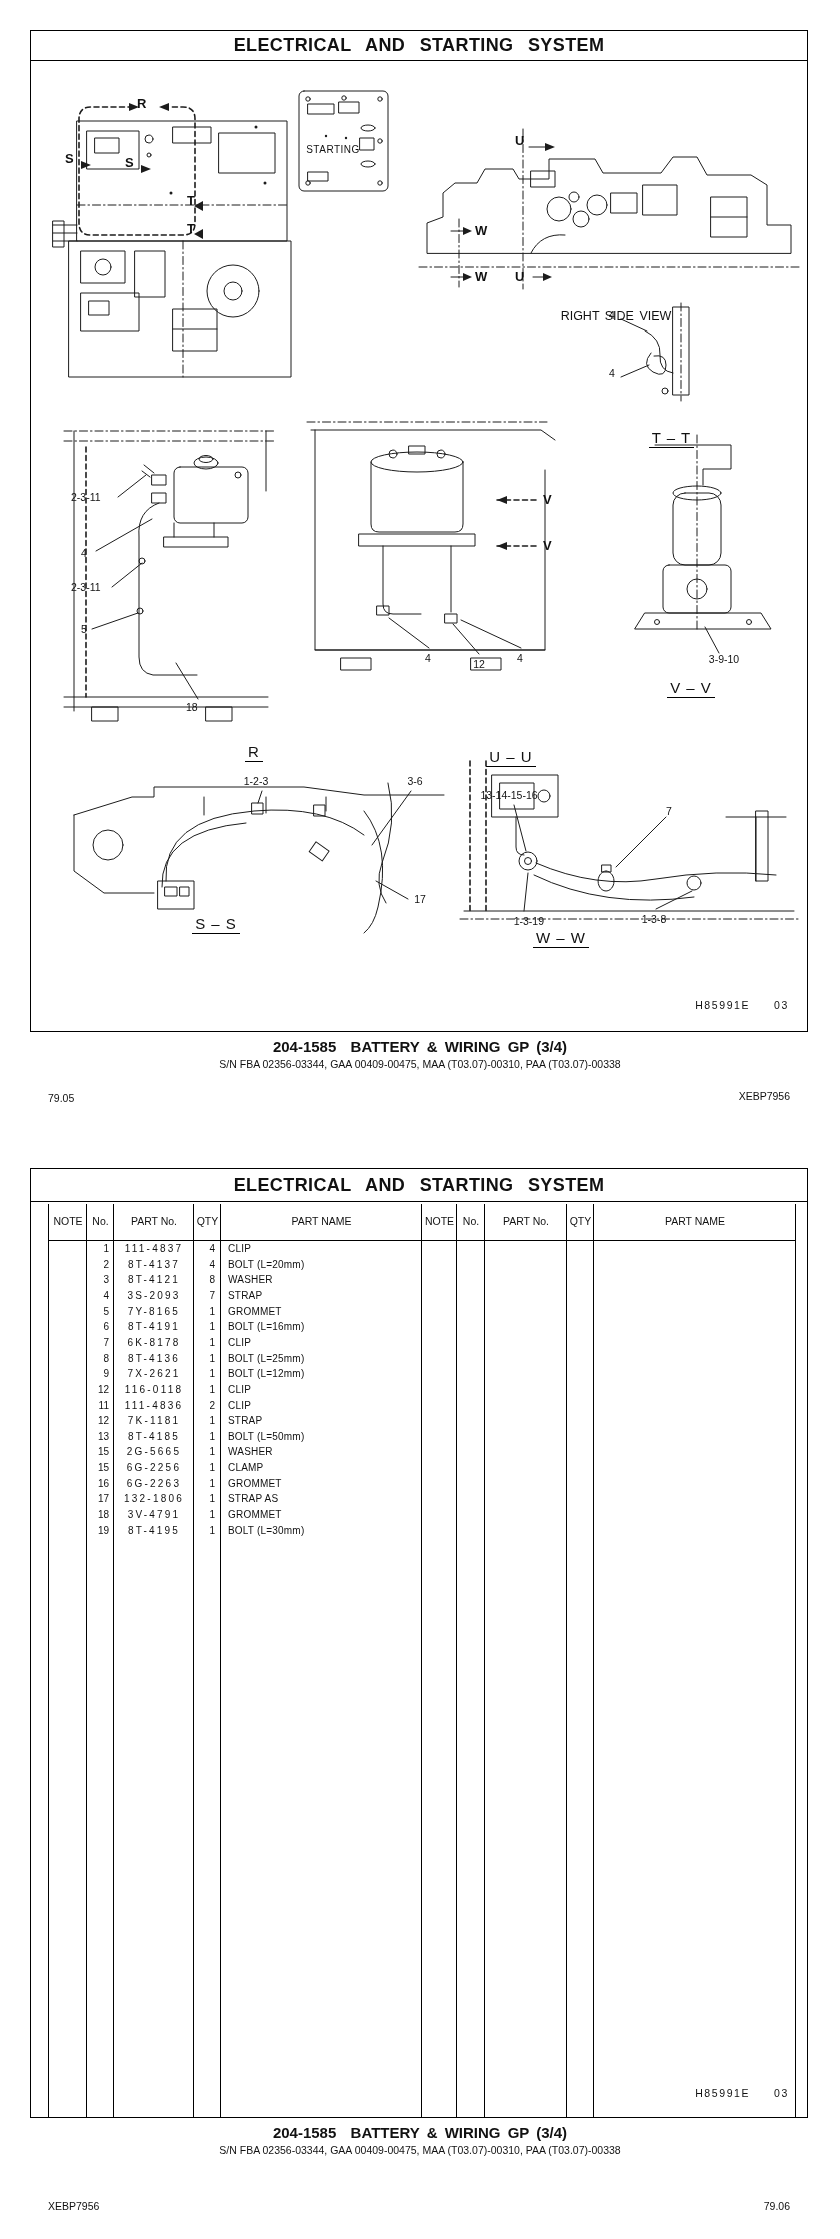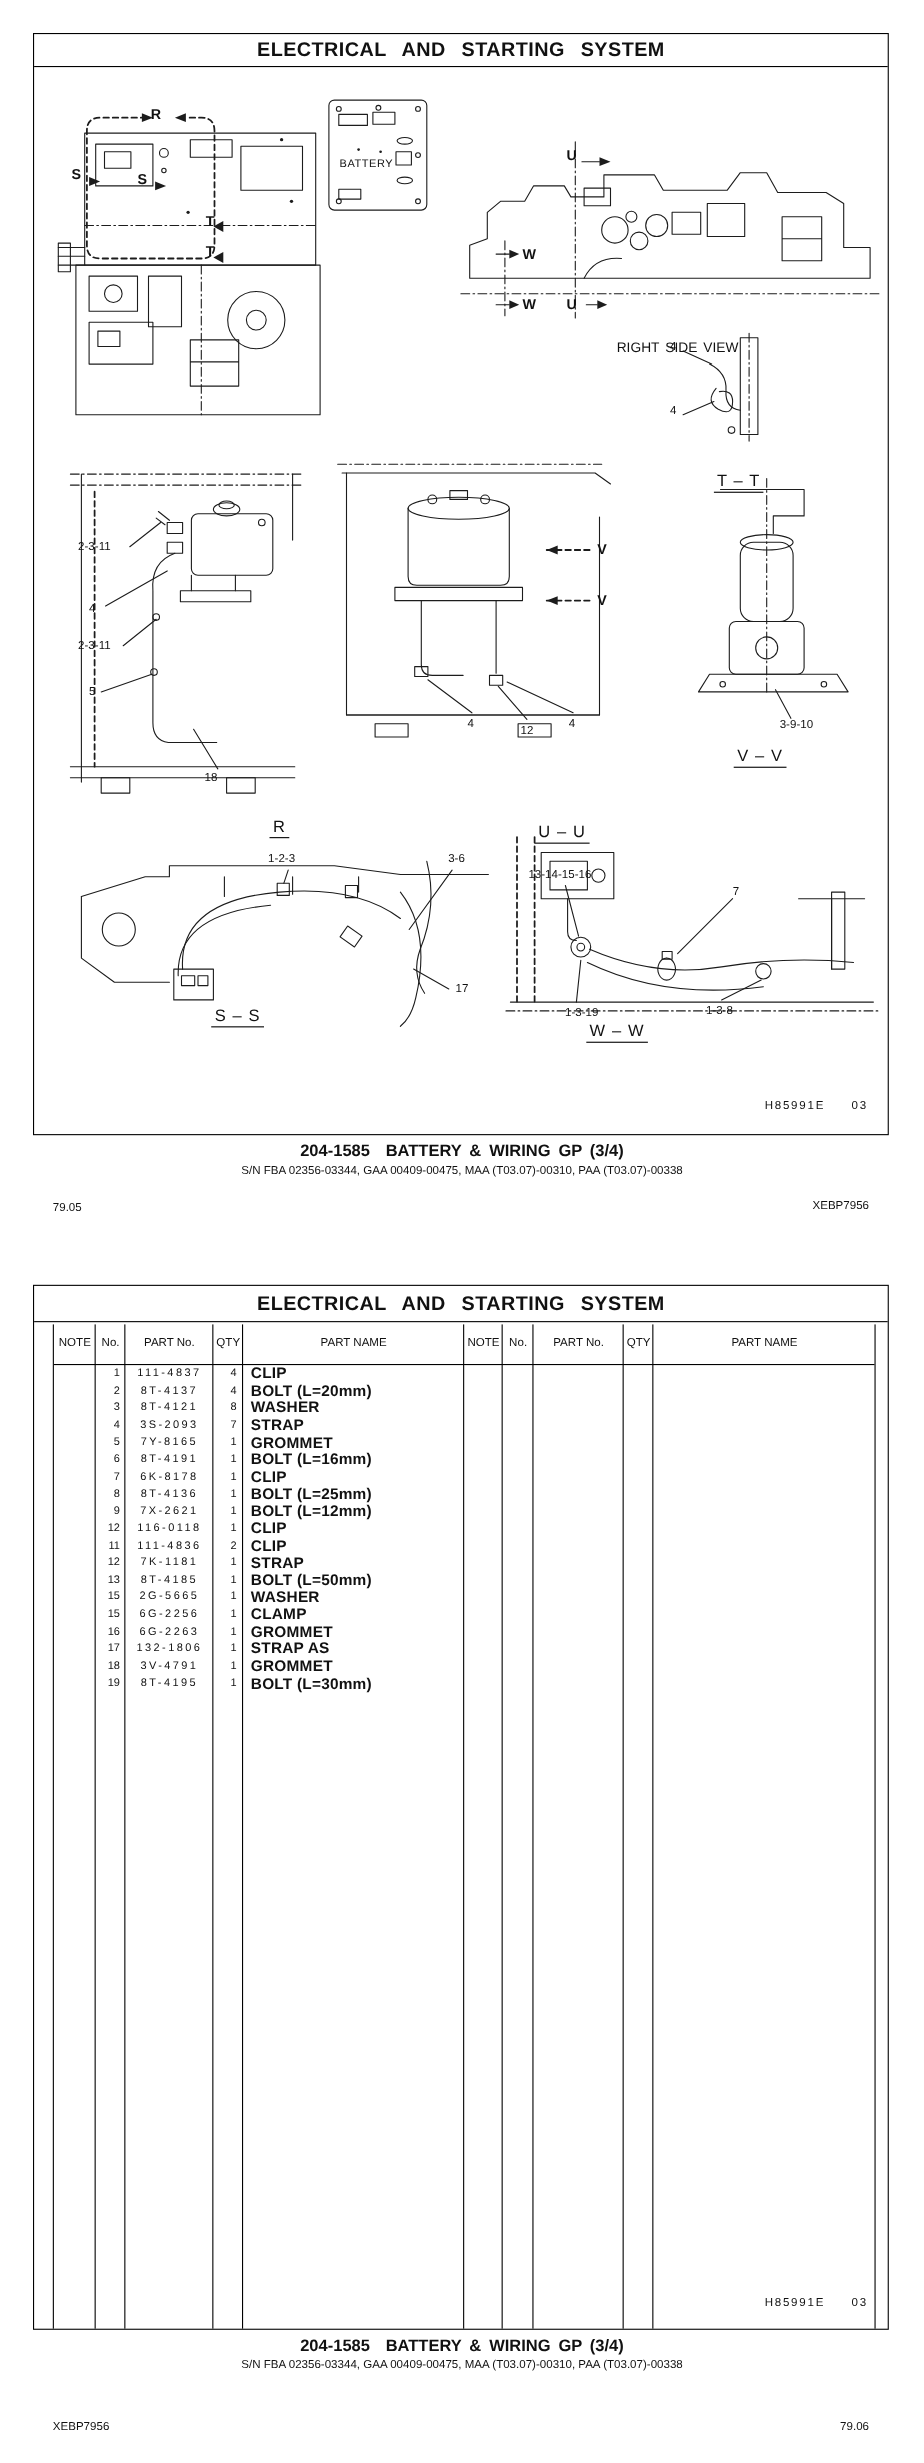--- a/index.html
+++ b/index.html
@@ -33,21 +33,21 @@
   .collines div{border-right:1.3px solid #000;box-sizing:border-box;height:100%;}
   .thead{position:absolute;left:0;top:0;width:100%;height:37px;border-bottom:1.3px solid #000;box-sizing:border-box;
          display:grid;grid-template-columns:38px 27px 80px 27px 201px 35px 28px 82px 27px 202px;}
   .thead div{font-size:10.5px;text-align:center;line-height:35px;}
   #rows-layer{position:absolute;left:0;top:37px;width:374px;height:298px;}
   .trow{position:absolute;left:0;width:373px;height:15.65px;line-height:15.65px;display:grid;
         grid-template-columns:38px 27px 80px 27px 201px;font-size:10px;}
   .trow .c-no{text-align:right;padding-right:5px;}
   .trow .c-part{text-align:center;letter-spacing:2.2px;}
   .trow .c-qty{text-align:right;padding-right:6px;}
-  .trow .c-name{padding-left:7px;font-size:14px;font-weight:bold;letter-spacing:.2px;}
+  .trow .c-name{padding-left:7px;font-size:10px;font-weight:normal;letter-spacing:.2px;}
 </style>
 </head>
 <body>
 
 <div class="canvas">
 
   <div class="page" style="top:30px;height:1002px;">
     <div class="title-strip">
       <div class="pg-title">ELECTRICAL AND STARTING SYSTEM</div>
     </div>
@@ -103,21 +103,21 @@
           <circle cx="48" cy="12" r="2.2"></circle>
         <rect x="12" y="18" width="26" height="10"></rect>
           <rect x="43" y="16" width="20" height="11"></rect>
         <ellipse cx="72" cy="42" rx="7" ry="3"></ellipse>
           <ellipse cx="72" cy="78" rx="7" ry="3"></ellipse>
         <rect x="64" y="52" width="14" height="12"></rect>
         <rect x="12" y="86" width="20" height="9"></rect>
         <circle cx="30" cy="50" r="1.2" class="fill"></circle>
           <circle cx="50" cy="52" r="1.2" class="fill"></circle>
       </svg>
-      <div class="callout" style="left:8px;top:58px;width:58px;text-align:center;font-size:10px;letter-spacing:.5px;">BATTERY</div>
+      <div class="callout" style="left:8px;top:58px;width:58px;text-align:center;font-size:10px;letter-spacing:.5px;">STARTING</div>
     </div>
 
     <div class="view" style="left:380px;top:70px;width:398px;height:230px;">
       <svg width="398" height="200" viewBox="0 0 398 200">
         <path d="M16,152 v-30 l16,-6 v-24 l12,-10 h22 l8,-14 h28 l6,10 h30 V58 h46 l8,14 h58 l12,-16 h24 l10,18 h44 l16,10 v40 h24 v28 z"></path>
         <line class="cl" x1="8" y1="166" x2="390" y2="166"></line>
         <line class="cl" x1="112" y1="28" x2="112" y2="188"></line>
         <line class="cl" x1="48" y1="118" x2="48" y2="186"></line>
         <circle cx="148" cy="108" r="12"></circle>
           <circle cx="170" cy="118" r="8"></circle>

